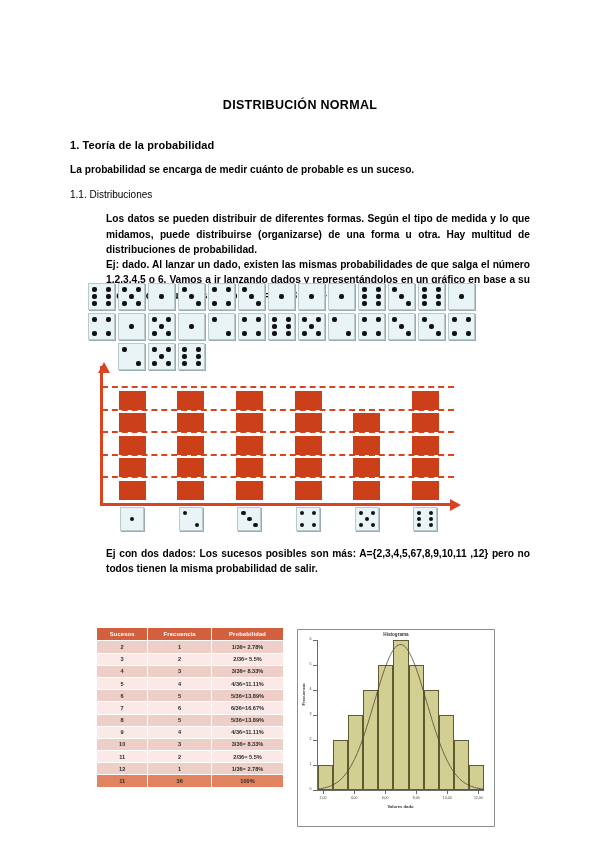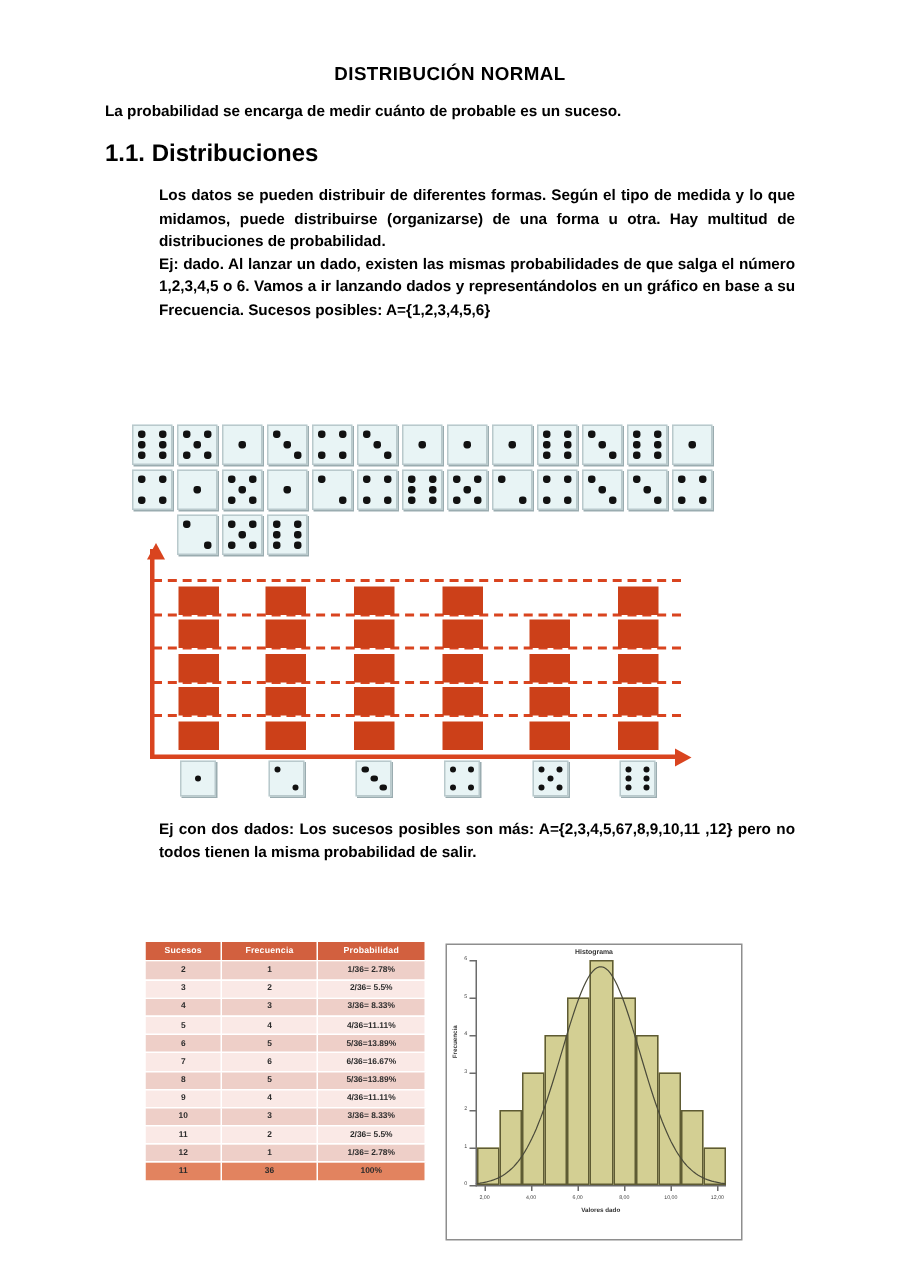--- a/index.html
+++ b/index.html
@@ -26,33 +26,33 @@
     position: absolute;
     left: 70px;
     top: 0;
     width: 460px;
   }
   h1.doc-title {
     font-size: 12.5px;
     font-weight: bold;
     text-align: center;
     margin: 0;
-    padding-top: 42px;
+    padding-top: 98px;
     letter-spacing: 0.3px;
   }
   h2.sec-title {
     font-size: 11px;
     font-weight: bold;
     margin: 0;
     padding-top: 27px;
     letter-spacing: 0.1px;
   }
   h3.sub-title {
-    font-size: 16px;
-    font-weight: bold;
+    font-size: 10px;
+    font-weight: normal;
     margin: 0;
     padding-top: 12px;
   }
   p.para {
     font-size: 10.2px;
     line-height: 15.3px;
     margin: 0;
     padding-top: 11px;
     text-align: justify;
     font-weight: bold;
@@ -345,20 +345,21 @@
     pointer-events: none;
   }
 </style>
 </head>
 <body>
 
 <div class="page">
 
   <div class="content">
     <h1 class="doc-title">DISTRIBUCIÓN NORMAL</h1>
+    <h2 class="sec-title">1. Teoría de la probabilidad</h2>
     <p class="para">La probabilidad se encarga de medir cuánto de probable es un suceso.</p>
     <h3 class="sub-title">1.1. Distribuciones</h3>
     <p class="para just">Los datos se pueden distribuir de diferentes formas. Según el tipo de medida y lo que midamos, puede distribuirse (organizarse) de una forma u otra. Hay multitud de distribuciones de probabilidad.</p>
     <p class="para just tight">Ej: dado. Al lanzar un dado, existen las mismas probabilidades de que salga el número 1,2,3,4,5 o 6. Vamos a ir lanzando dados y representándolos en un gráfico en base a su Frecuencia. Sucesos posibles: A={1,2,3,4,5,6}</p>
   </div>
 
   <div class="dice-area">
     <div class="dice-row" id="dice-row-0">
         <div class="die">
           <i class="p1"></i>

